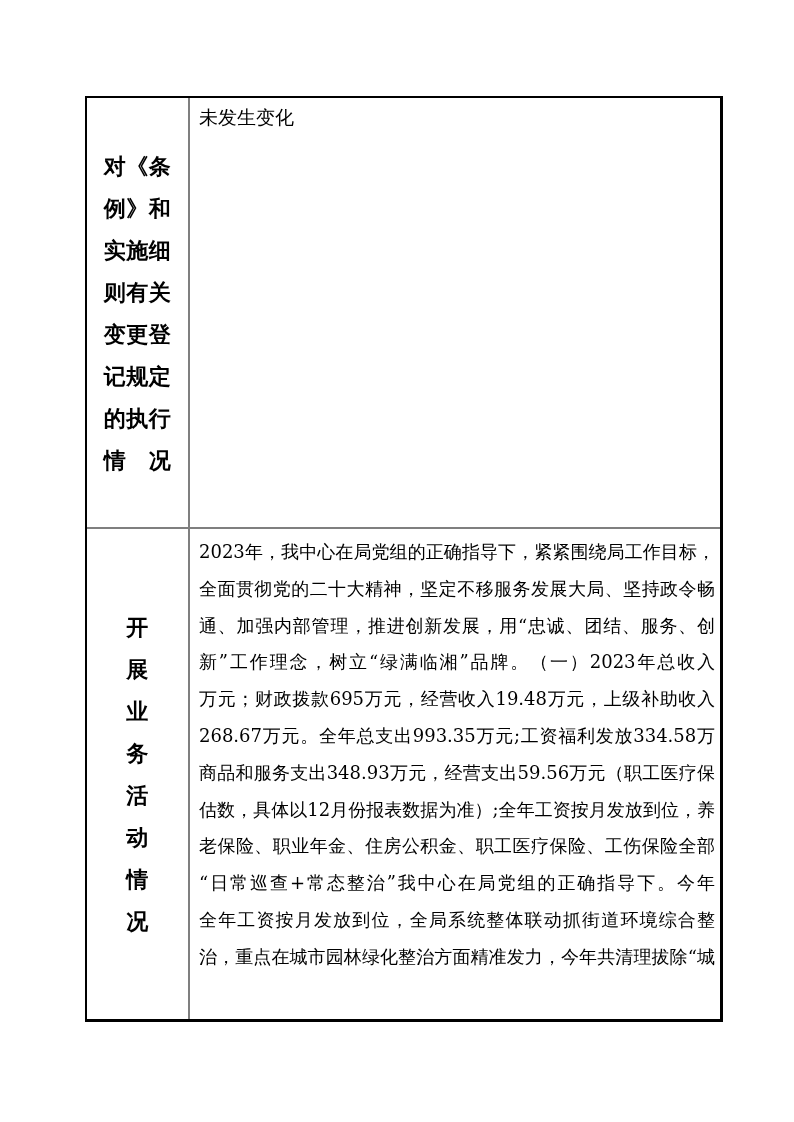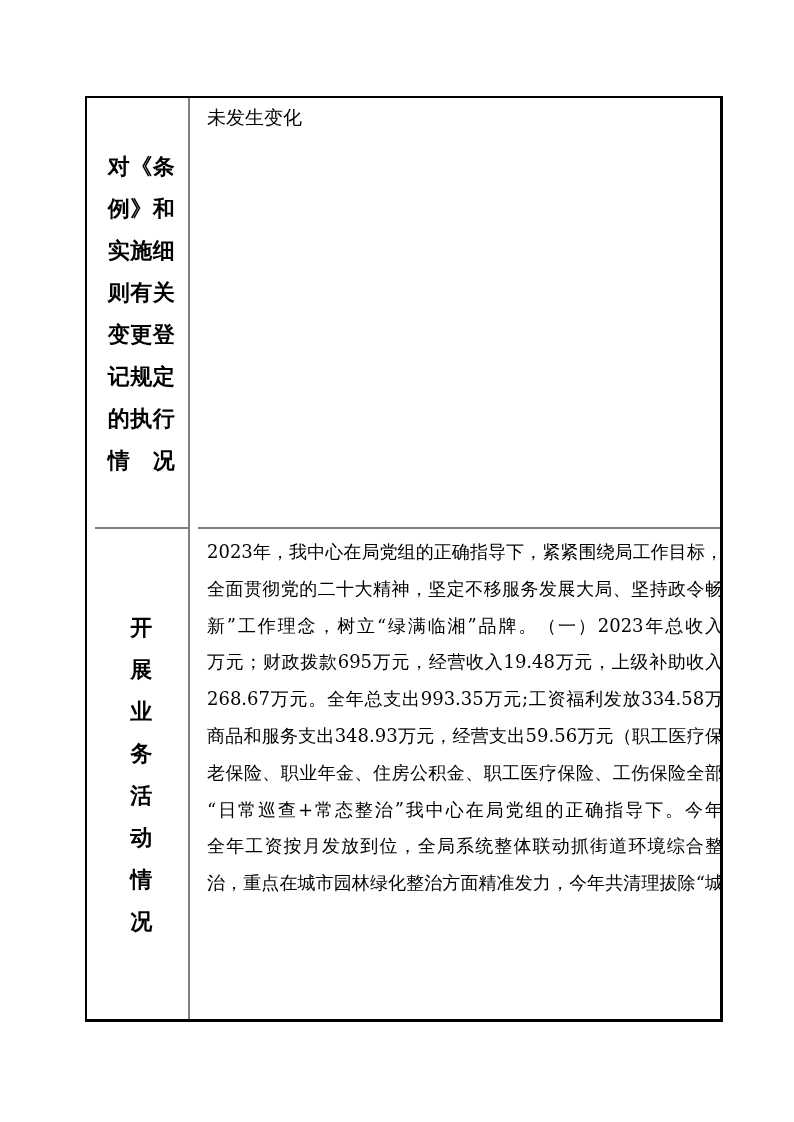--- a/index.html
+++ b/index.html
@@ -27,21 +27,20 @@
     border-right-width: 3px;
     border-bottom-width: 3px;
     background: #ffffff;
     display: grid;
     grid-template-columns: 103px 1fr;
     grid-template-rows: 431px 1fr;
   }
   .cell {
     box-sizing: border-box;
     overflow: hidden;
-    margin-left: 8px;
   }
   .head {
     border-right: 2px solid #7f7f7f;
     display: flex;
     flex-direction: column;
     align-items: center;
     justify-content: center;
     font-weight: 700;
     font-size: 22px;
   }
@@ -105,24 +104,26 @@
         <div class="hline">务</div>
         <div class="hline">活</div>
         <div class="hline">动</div>
         <div class="hline">情</div>
         <div class="hline">况</div>
       </div>
 
     <div class="cell val2">
         <div class="bline">2023年，我中心在局党组的正确指导下，紧紧围绕局工作目标，</div>
         <div class="bline">全面贯彻党的二十大精神，坚定不移服务发展大局、坚持政令畅</div>
+        <div class="bline">通、加强内部管理，推进创新发展，用“忠诚、团结、服务、创</div>
         <div class="bline">新”工作理念，树立“绿满临湘”品牌。（一）2023年总收入983.15</div>
         <div class="bline">万元；财政拨款695万元，经营收入19.48万元，上级补助收入</div>
         <div class="bline">268.67万元。全年总支出993.35万元;工资福利发放334.58万元，</div>
         <div class="bline">商品和服务支出348.93万元，经营支出59.56万元（职工医疗保险</div>
+        <div class="bline">估数，具体以12月份报表数据为准）;全年工资按月发放到位，养</div>
         <div class="bline">老保险、职业年金、住房公积金、职工医疗保险、工伤保险全部</div>
         <div class="bline">“日常巡查+常态整治”我中心在局党组的正确指导下。今年</div>
         <div class="bline">全年工资按月发放到位，全局系统整体联动抓街道环境综合整</div>
         <div class="bline">治，重点在城市园林绿化整治方面精准发力，今年共清理拔除“城</div>
       </div>
 
   </div>
 </div>
 
 </body></html>

